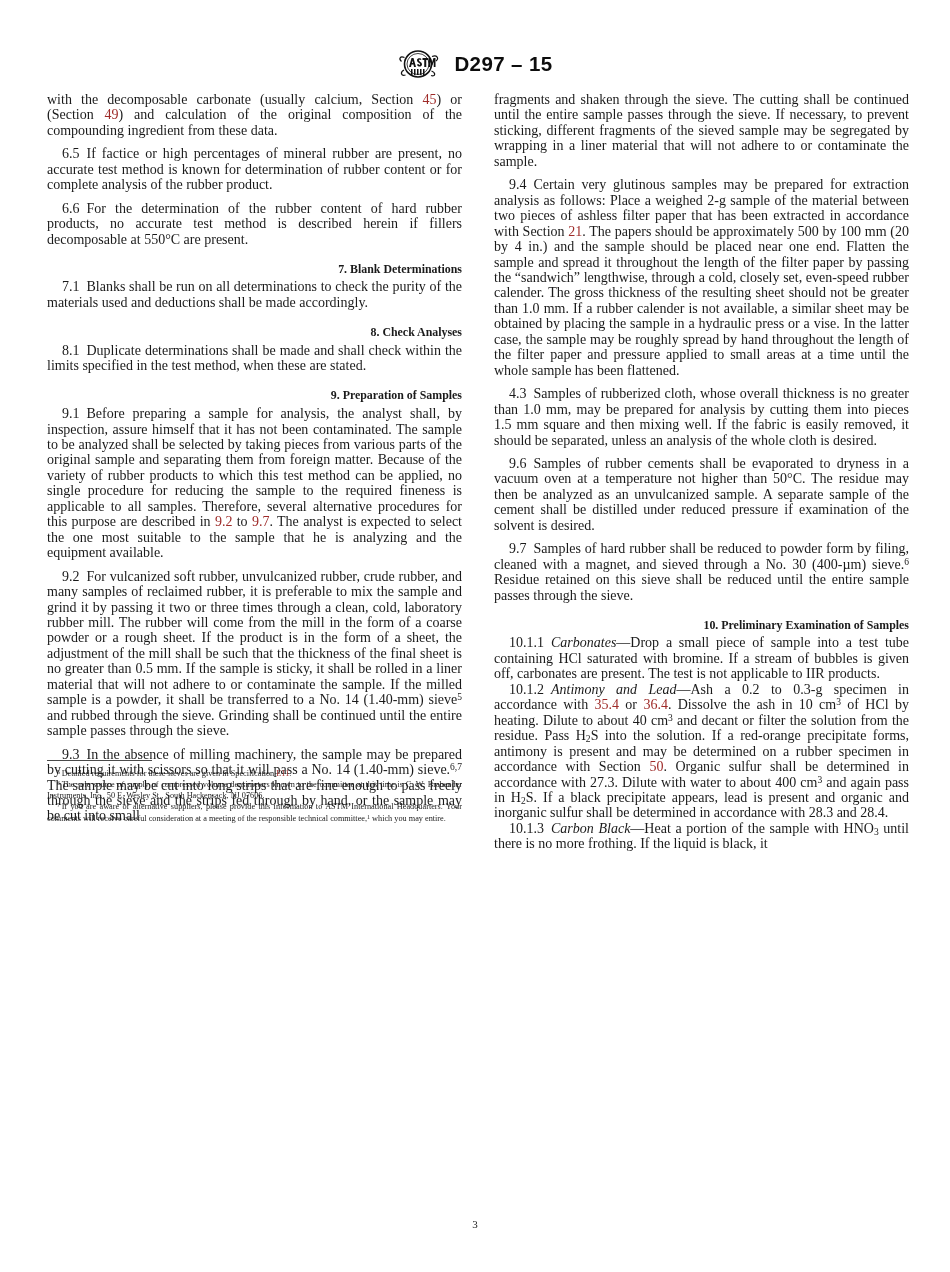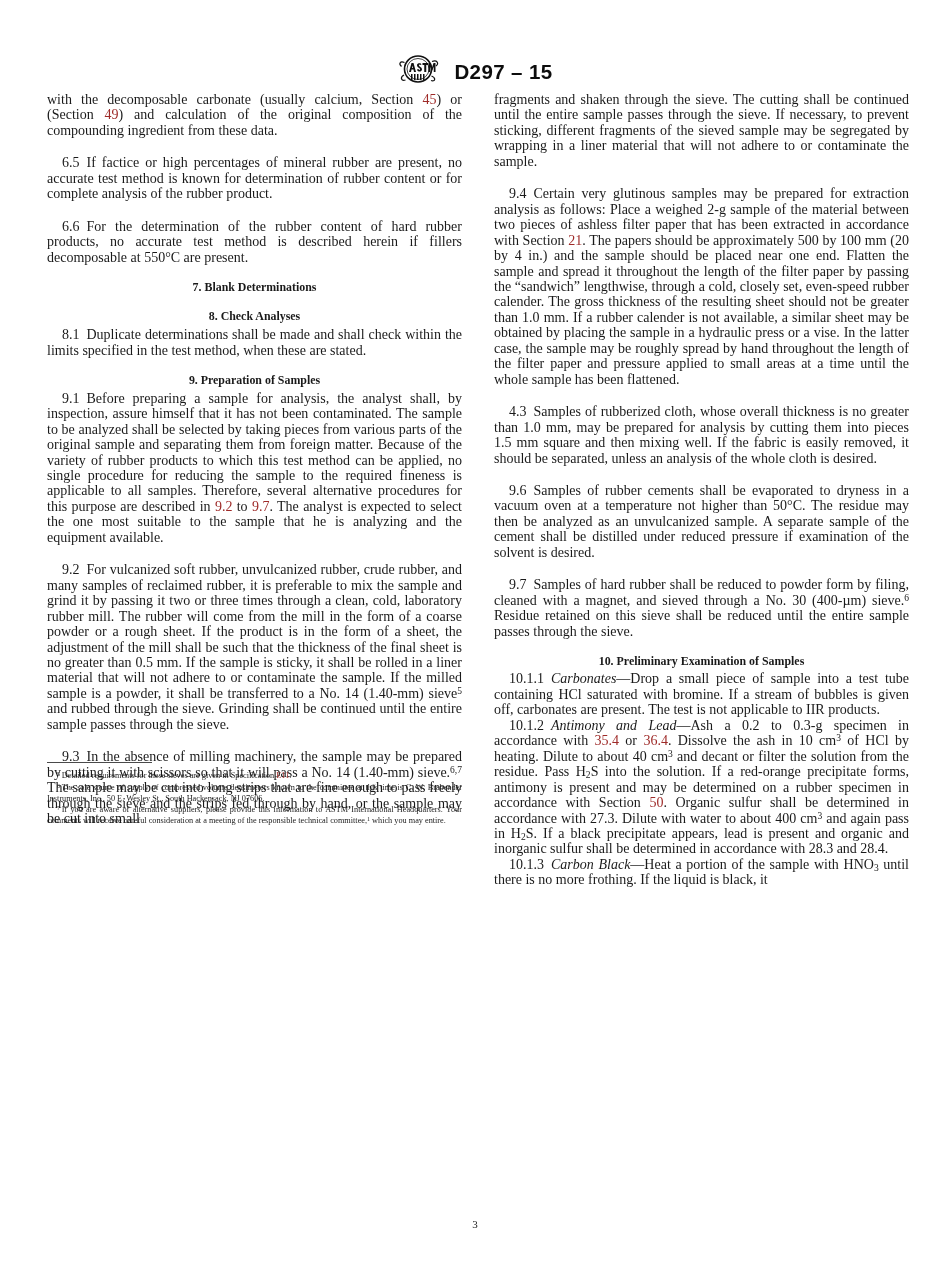--- a/index.html
+++ b/index.html
@@ -22,21 +22,21 @@
     height: 1272px;
   }
   
   .header {
     position: absolute;
     top: 44px;
     left: 0;
     width: 950px;
     height: 40px;
     display: flex;
-    align-items: flex-end;
+    align-items: center;
     justify-content: center;
     gap: 11px;
   }
   .astm-logo {
     display: block;
     width: 46px;
     height: 30px;
   }
   .designation {
     font-family: "Liberation Sans", "DejaVu Sans", sans-serif;
@@ -65,28 +65,28 @@
   p.body {
     margin: 0 0 0 0;
     font-size: 14px;
     line-height: 15.45px;
     text-align: justify;
     text-justify: inter-word;
     -webkit-hyphens: none;
     hyphens: none;
   }
   p.indent { text-indent: 15px; }
-  p.gap    { margin-top: 17px; }
+  p.gap    { margin-top: 8px; }
 
   h3.sec {
     margin: 14.5px 0 2.5px 0;
     font-size: 11.9px;
     font-weight: bold;
     line-height: 15.4px;
-    text-align: center;
+    text-align: right;
   }
   h3.sec.tight { }
 
   .num { white-space: nowrap; }
   .xref { color: #9e2a28; }
   .it { font-style: italic; }
   sup.fn, sup.num-sup {
     font-size: 0.68em;
     line-height: 0;
     vertical-align: 0.42em;
@@ -169,20 +169,21 @@
     <div class="col col-left">
 
       <p class="body"><span>with the decomposable carbonate (usually calcium, Section </span><span class="xref">45</span><span>) or (Section </span><span class="xref">49</span><span>) and calculation of the original composition of the compounding ingredient from these data.</span></p>
 
       <p class="body indent gap"><span class="num">6.5</span> <span>If factice or high percentages of mineral rubber are present, no accurate test method is known for determination of rubber content or for complete analysis of the rubber product.</span></p>
 
       <p class="body indent gap"><span class="num">6.6</span> <span>For the determination of the rubber content of hard rubber products, no accurate test method is described herein if fillers decomposable at 550°C are present.</span></p>
 
       <h3 class="sec">7.  Blank Determinations</h3>
 
+      <p class="body indent"><span class="num">7.1</span> <span>Blanks shall be run on all determinations to check the purity of the materials used and deductions shall be made accordingly.</span></p>
 
       <h3 class="sec">8.  Check Analyses</h3>
 
       <p class="body indent"><span class="num">8.1</span> <span>Duplicate determinations shall be made and shall check within the limits specified in the test method, when these are stated.</span></p>
 
       <h3 class="sec">9.  Preparation of Samples</h3>
 
       <p class="body indent"><span class="num">9.1</span> <span>Before preparing a sample for analysis, the analyst shall, by inspection, assure himself that it has not been contaminated. The sample to be analyzed shall be selected by taking pieces from various parts of the original sample and separating them from foreign matter. Because of the variety of rubber products to which this test method can be applied, no single procedure for reducing the sample to the required fineness is applicable to all samples. Therefore, several alternative procedures for this purpose are described in </span><span class="xref">9.2</span><span> to </span><span class="xref">9.7</span><span>. The analyst is expected to select the one most suitable to the sample that he is analyzing and the equipment available.</span></p>
 
       <p class="body indent gap"><span class="num">9.2</span> <span>For vulcanized soft rubber, unvulcanized rubber, crude rubber, and many samples of reclaimed rubber, it is preferable to mix the sample and grind it by passing it two or three times through a clean, cold, laboratory rubber mill. The rubber will come from the mill in the form of a coarse powder or a rough sheet. If the product is in the form of a sheet, the adjustment of the mill shall be such that the thickness of the final sheet is no greater than 0.5 mm. If the sample is sticky, it shall be rolled in a liner material that will not adhere to or contaminate the sample. If the milled sample is a powder, it shall be transferred to a No. 14 (1.40-mm) sieve</span><sup class="fn">5</sup><span> and rubbed through the sieve. Grinding shall be continued until the entire sample passes through the sieve.</span></p>

